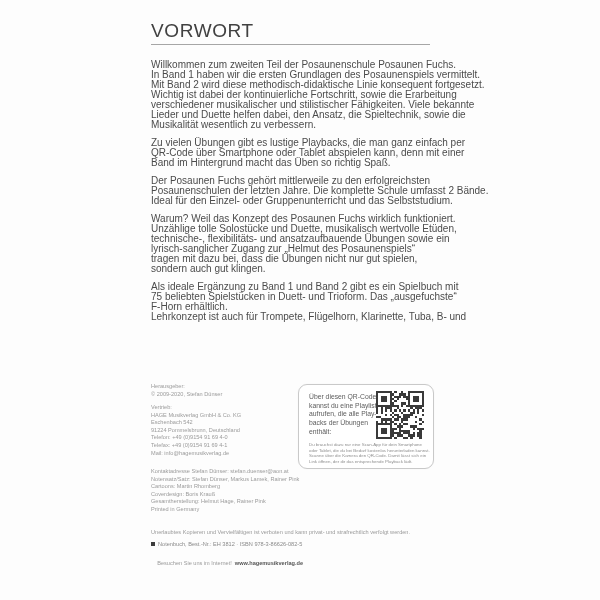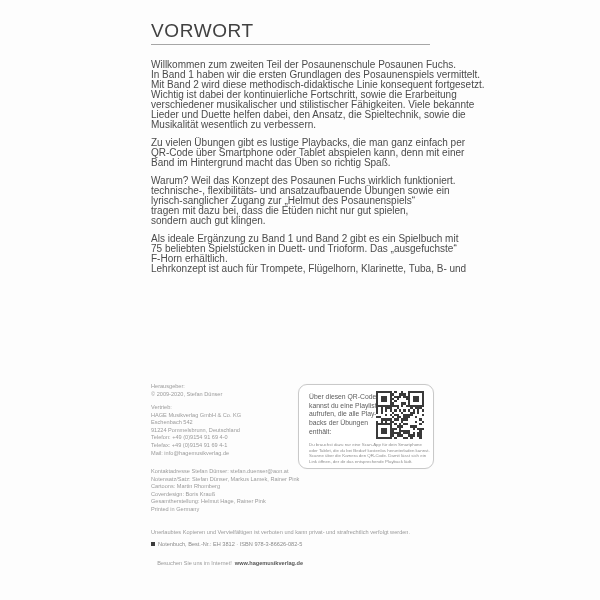--- a/index.html
+++ b/index.html
@@ -87,24 +87,30 @@
         <div>verschiedener musikalischer und stilistischer Fähigkeiten. Viele bekannte</div>
         <div>Lieder und Duette helfen dabei, den Ansatz, die Spieltechnik, sowie die</div>
         <div>Musikalität wesentlich zu verbessern.</div>
       </div>
     <div class="para">
         <div>Zu vielen Übungen gibt es lustige Playbacks, die man ganz einfach per</div>
         <div>QR-Code über Smartphone oder Tablet abspielen kann, denn mit einer</div>
         <div>Band im Hintergrund macht das Üben so richtig Spaß.</div>
       </div>
     <div class="para">
+        <div>Der Posaunen Fuchs gehört mittlerweile zu den erfolgreichsten</div>
+        <div>Posaunenschulen der letzten Jahre. Die komplette Schule umfasst 2 Bände.</div>
+        <div>Ideal für den Einzel- oder Gruppenunterricht und das Selbststudium.</div>
+      </div>
+    <div class="para">
         <div>Warum? Weil das Konzept des Posaunen Fuchs wirklich funktioniert.</div>
+        <div>Unzählige tolle Solostücke und Duette, musikalisch wertvolle Etüden,</div>
         <div>technische-, flexibilitäts- und ansatzaufbauende Übungen sowie ein</div>
         <div>lyrisch-sanglicher Zugang zur „Helmut des Posaunenspiels“</div>
-        <div>tragen mit dazu bei, dass die Etüden nicht nur gut spielen,</div>
+        <div>tragen mit dazu bei, dass die Übungen nicht nur gut spielen,</div>
         <div>sondern auch gut klingen.</div>
       </div>
     <div class="para">
         <div>Als ideale Ergänzung zu Band 1 und Band 2 gibt es ein Spielbuch mit</div>
         <div>75 beliebten Spielstücken in Duett- und Trioform. Das „ausgefuchste“</div>
         <div>F-Horn erhältlich.</div>
         <div>Lehrkonzept ist auch für Trompete, Flügelhorn, Klarinette, Tuba, B- und</div>
       </div>
   </div>
 

